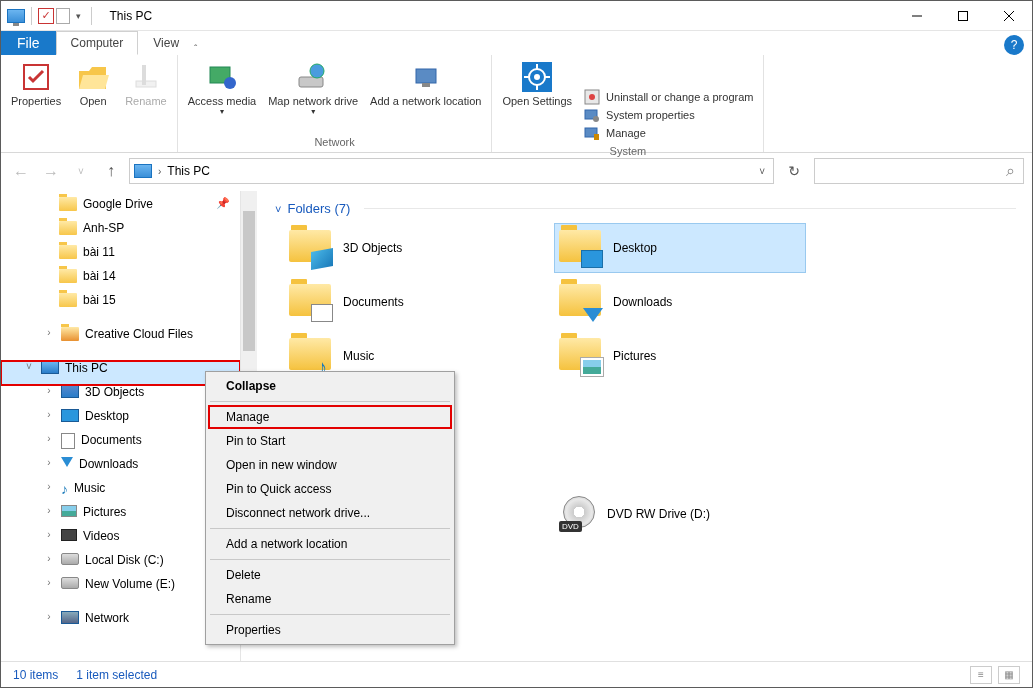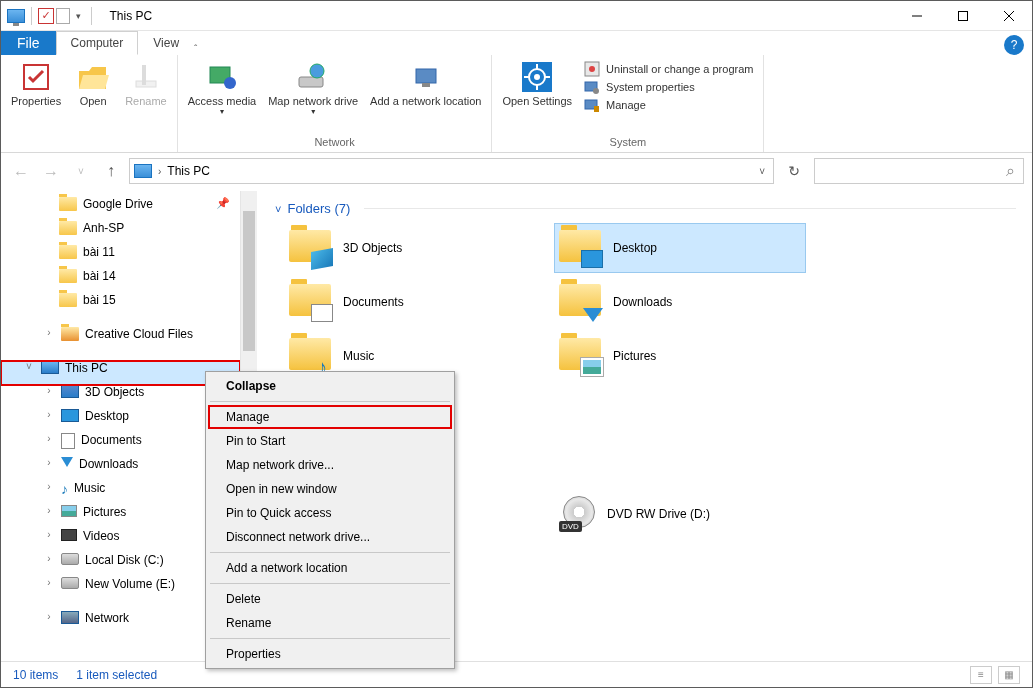--- a/index.html
+++ b/index.html
@@ -25,21 +25,21 @@
 .tab-chev { font-size: 10px; color: #666; margin-right: 6px; }
 
 .ribbon { height: 98px; border-bottom: 1px solid #d8d8d8; display: flex; background: #fff; }
 .rgroup { border-right: 1px solid #e2e2e2; display: flex; flex-direction: column; }
 .rgroup-body { flex: 1; display: flex; align-items: flex-start; padding: 4px 6px 0; gap: 4px; }
 .rgroup-label { text-align: center; font-size: 11px; color: #666; padding: 2px 0 4px; }
 .rbtn { display: flex; flex-direction: column; align-items: center; justify-content: flex-start; padding: 2px 4px; font-size: 11px; color: #333; text-align: center; min-width: 48px; }
 .rbtn.disabled { color: #aaa; }
 .ricon { width: 32px; height: 32px; margin-bottom: 2px; display: flex; align-items: center; justify-content: center; }
 .rbtn .drop { font-size: 8px; }
-.rlist { display: flex; flex-direction: column; gap: 2px; padding: 2px 4px; }
+.rlist { display: flex; flex-direction: column; gap: 2px; padding: 2px 4px; margin-top: 28px; }
 .rlist-item { display: flex; align-items: center; gap: 6px; font-size: 11px; color: #333; }
 .rlist-icon { width: 16px; height: 16px; display: flex; align-items: center; justify-content: center; }
 
 .navbar { height: 36px; display: flex; align-items: center; padding: 4px 8px; gap: 6px; }
 .navarrow { width: 24px; height: 24px; display: flex; align-items: center; justify-content: center; color: #bbb; font-size: 16px; }
 .navarrow.active { color: #555; }
 .addrbar { flex: 1; height: 26px; border: 1px solid #ccc; display: flex; align-items: center; padding: 0 4px; gap: 4px; background: #fff; }
 .addr-icon { width: 18px; height: 14px; border: 1px solid #1a73c0; background: linear-gradient(#6bb5f0,#3a8fd8); }
 .addr-text { font-size: 12px; color: #000; }
 .addr-chev { font-size: 10px; color: #555; margin: 0 2px; }
@@ -429,21 +429,20 @@
       </div>
     </div>
   </div>
 </div>
 
 <div class="ctxmenu">
   <div class="ctx-item bold">Collapse</div>
   <div class="ctx-sep"></div>
   <div class="ctx-item hl">Manage</div>
   <div class="ctx-item">Pin to Start</div>
-  <div class="ctx-item">Map network drive...</div>
   <div class="ctx-item">Open in new window</div>
   <div class="ctx-item">Pin to Quick access</div>
   <div class="ctx-item">Disconnect network drive...</div>
   <div class="ctx-sep"></div>
   <div class="ctx-item">Add a network location</div>
   <div class="ctx-sep"></div>
   <div class="ctx-item">Delete</div>
   <div class="ctx-item">Rename</div>
   <div class="ctx-sep"></div>
   <div class="ctx-item">Properties</div>

